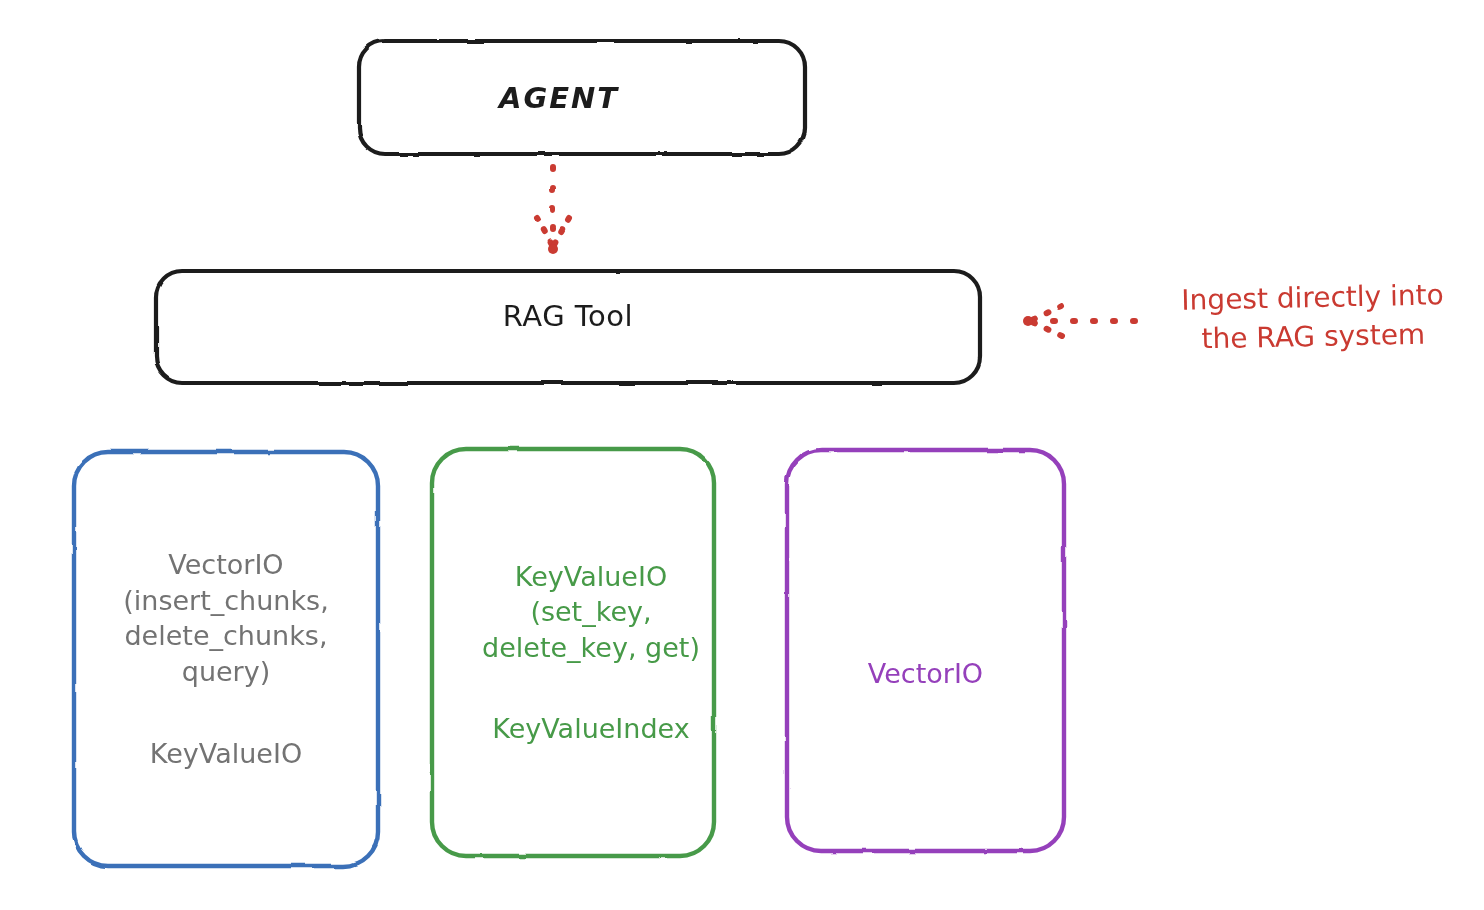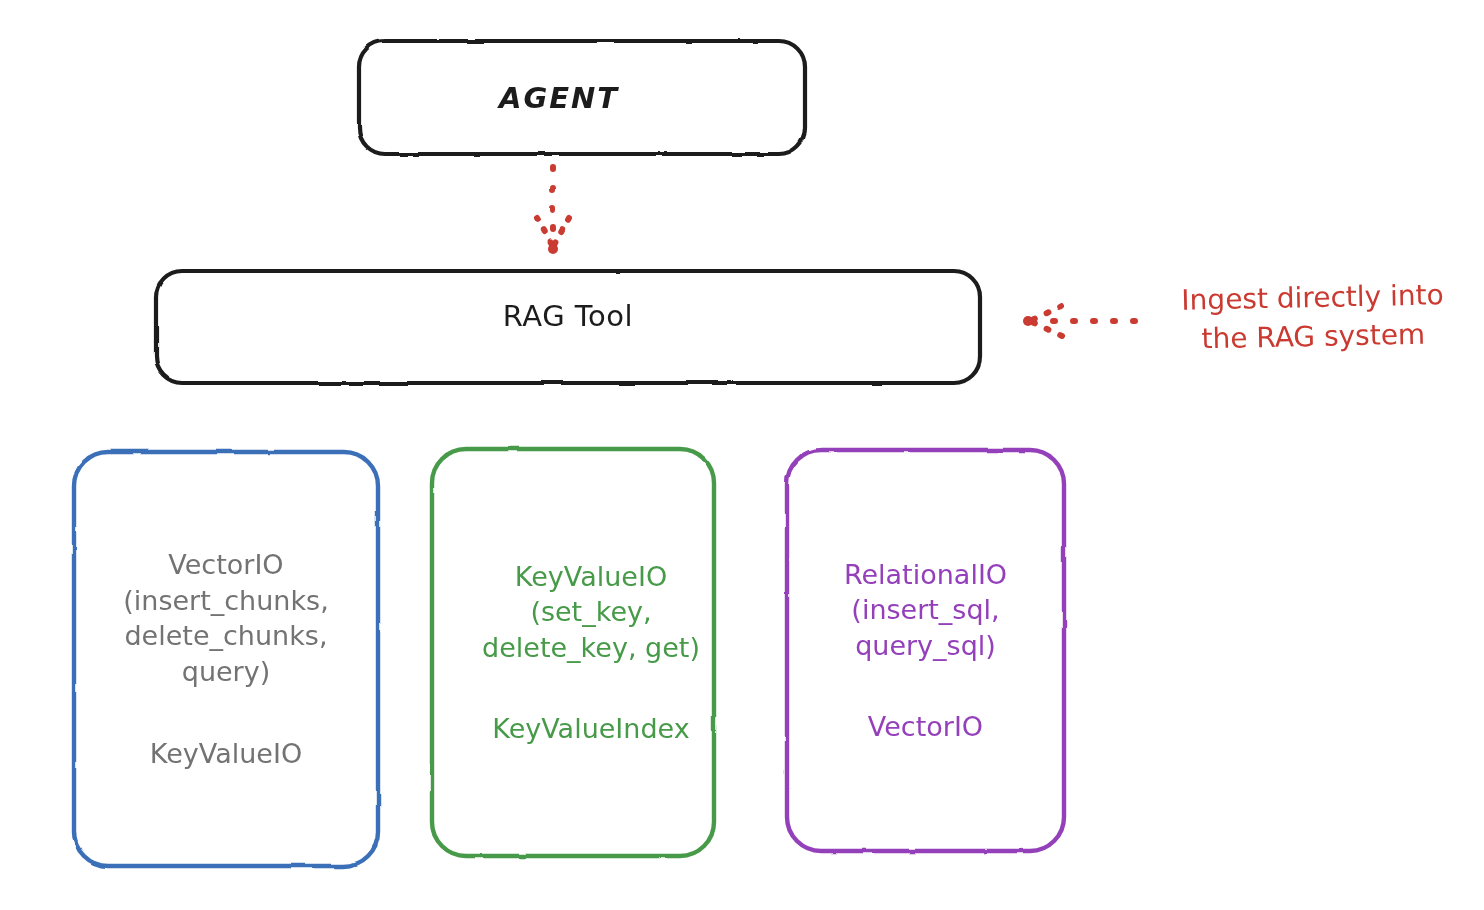--- a/index.html
+++ b/index.html
@@ -189,21 +189,18 @@
   <div class="leaf-text">
     <div class="leaf-api c-green">KeyValueIO
 (set_key,
 delete_key, get)</div>
     <div class="leaf-index c-green">KeyValueIndex</div>
   </div>
 </div>
 
 <div class="node box-relational">
   <div class="leaf-text">
-    <div class="leaf-api c-purple">RelationalIO
-(insert_sql,
-query_sql)</div>
     <div class="leaf-index c-purple">VectorIO</div>
   </div>
 </div>
 
 <div class="annotation">Ingest directly into
 the RAG system</div>
 
 </body></html>

